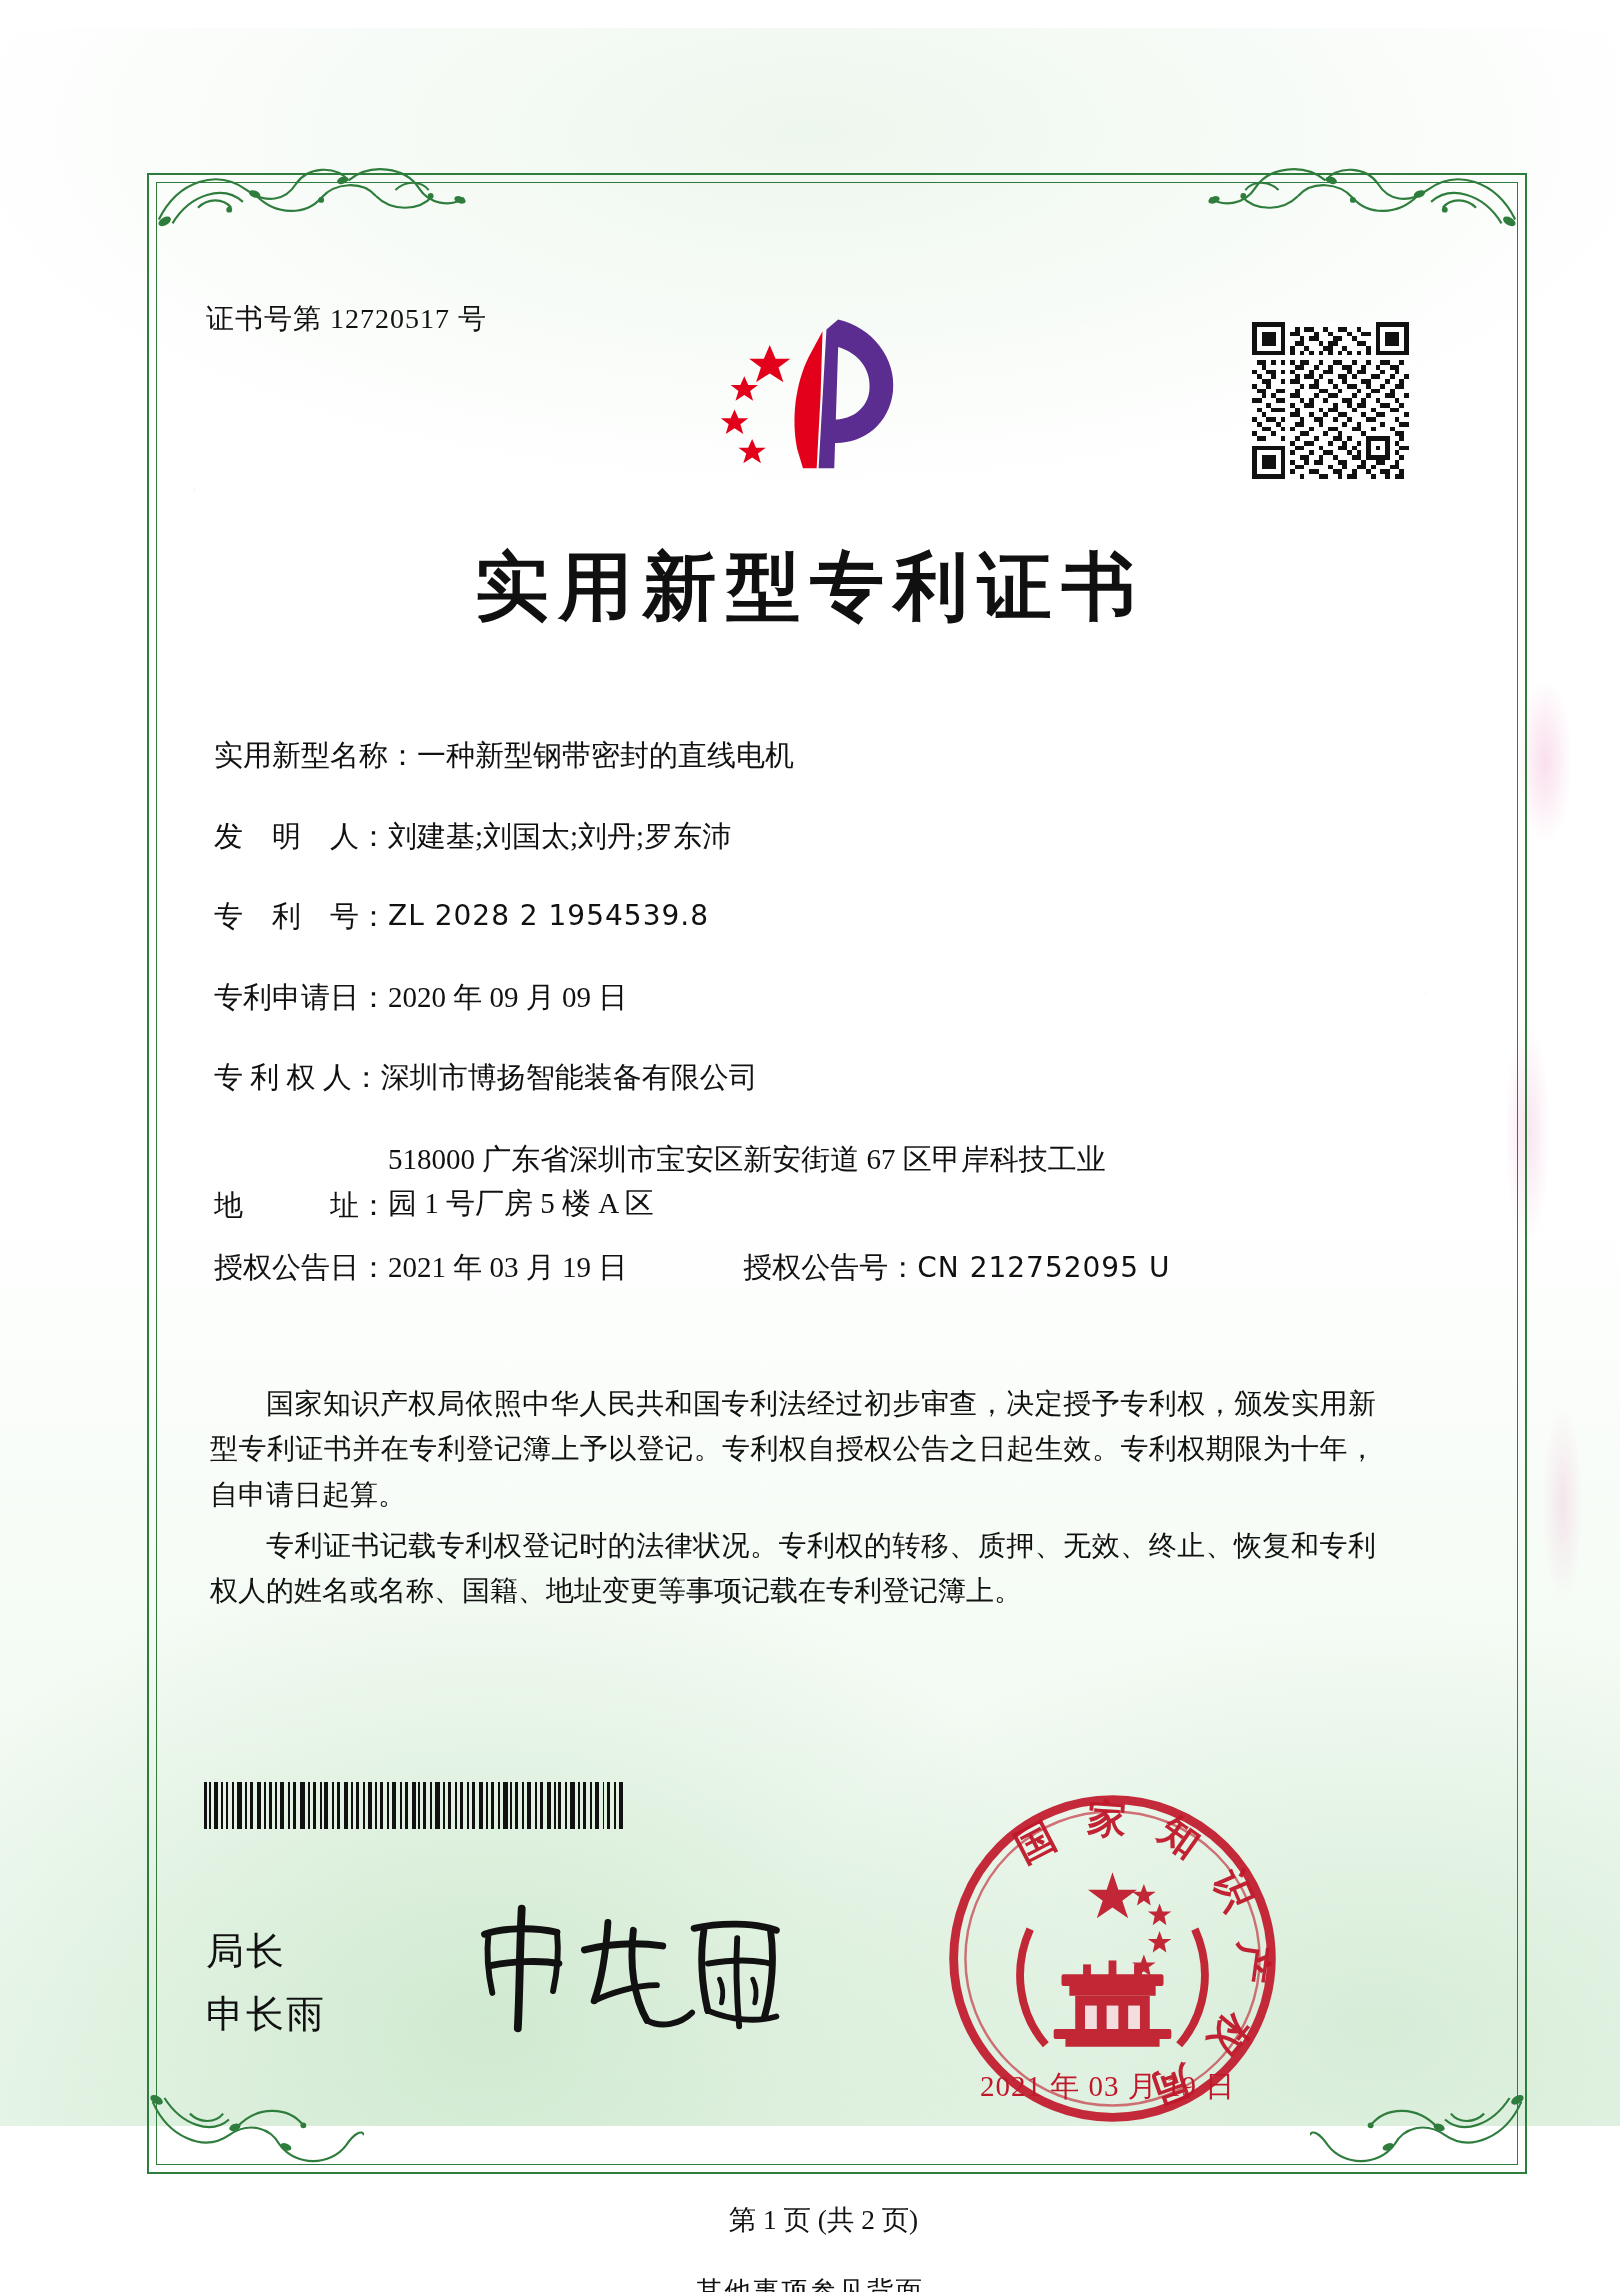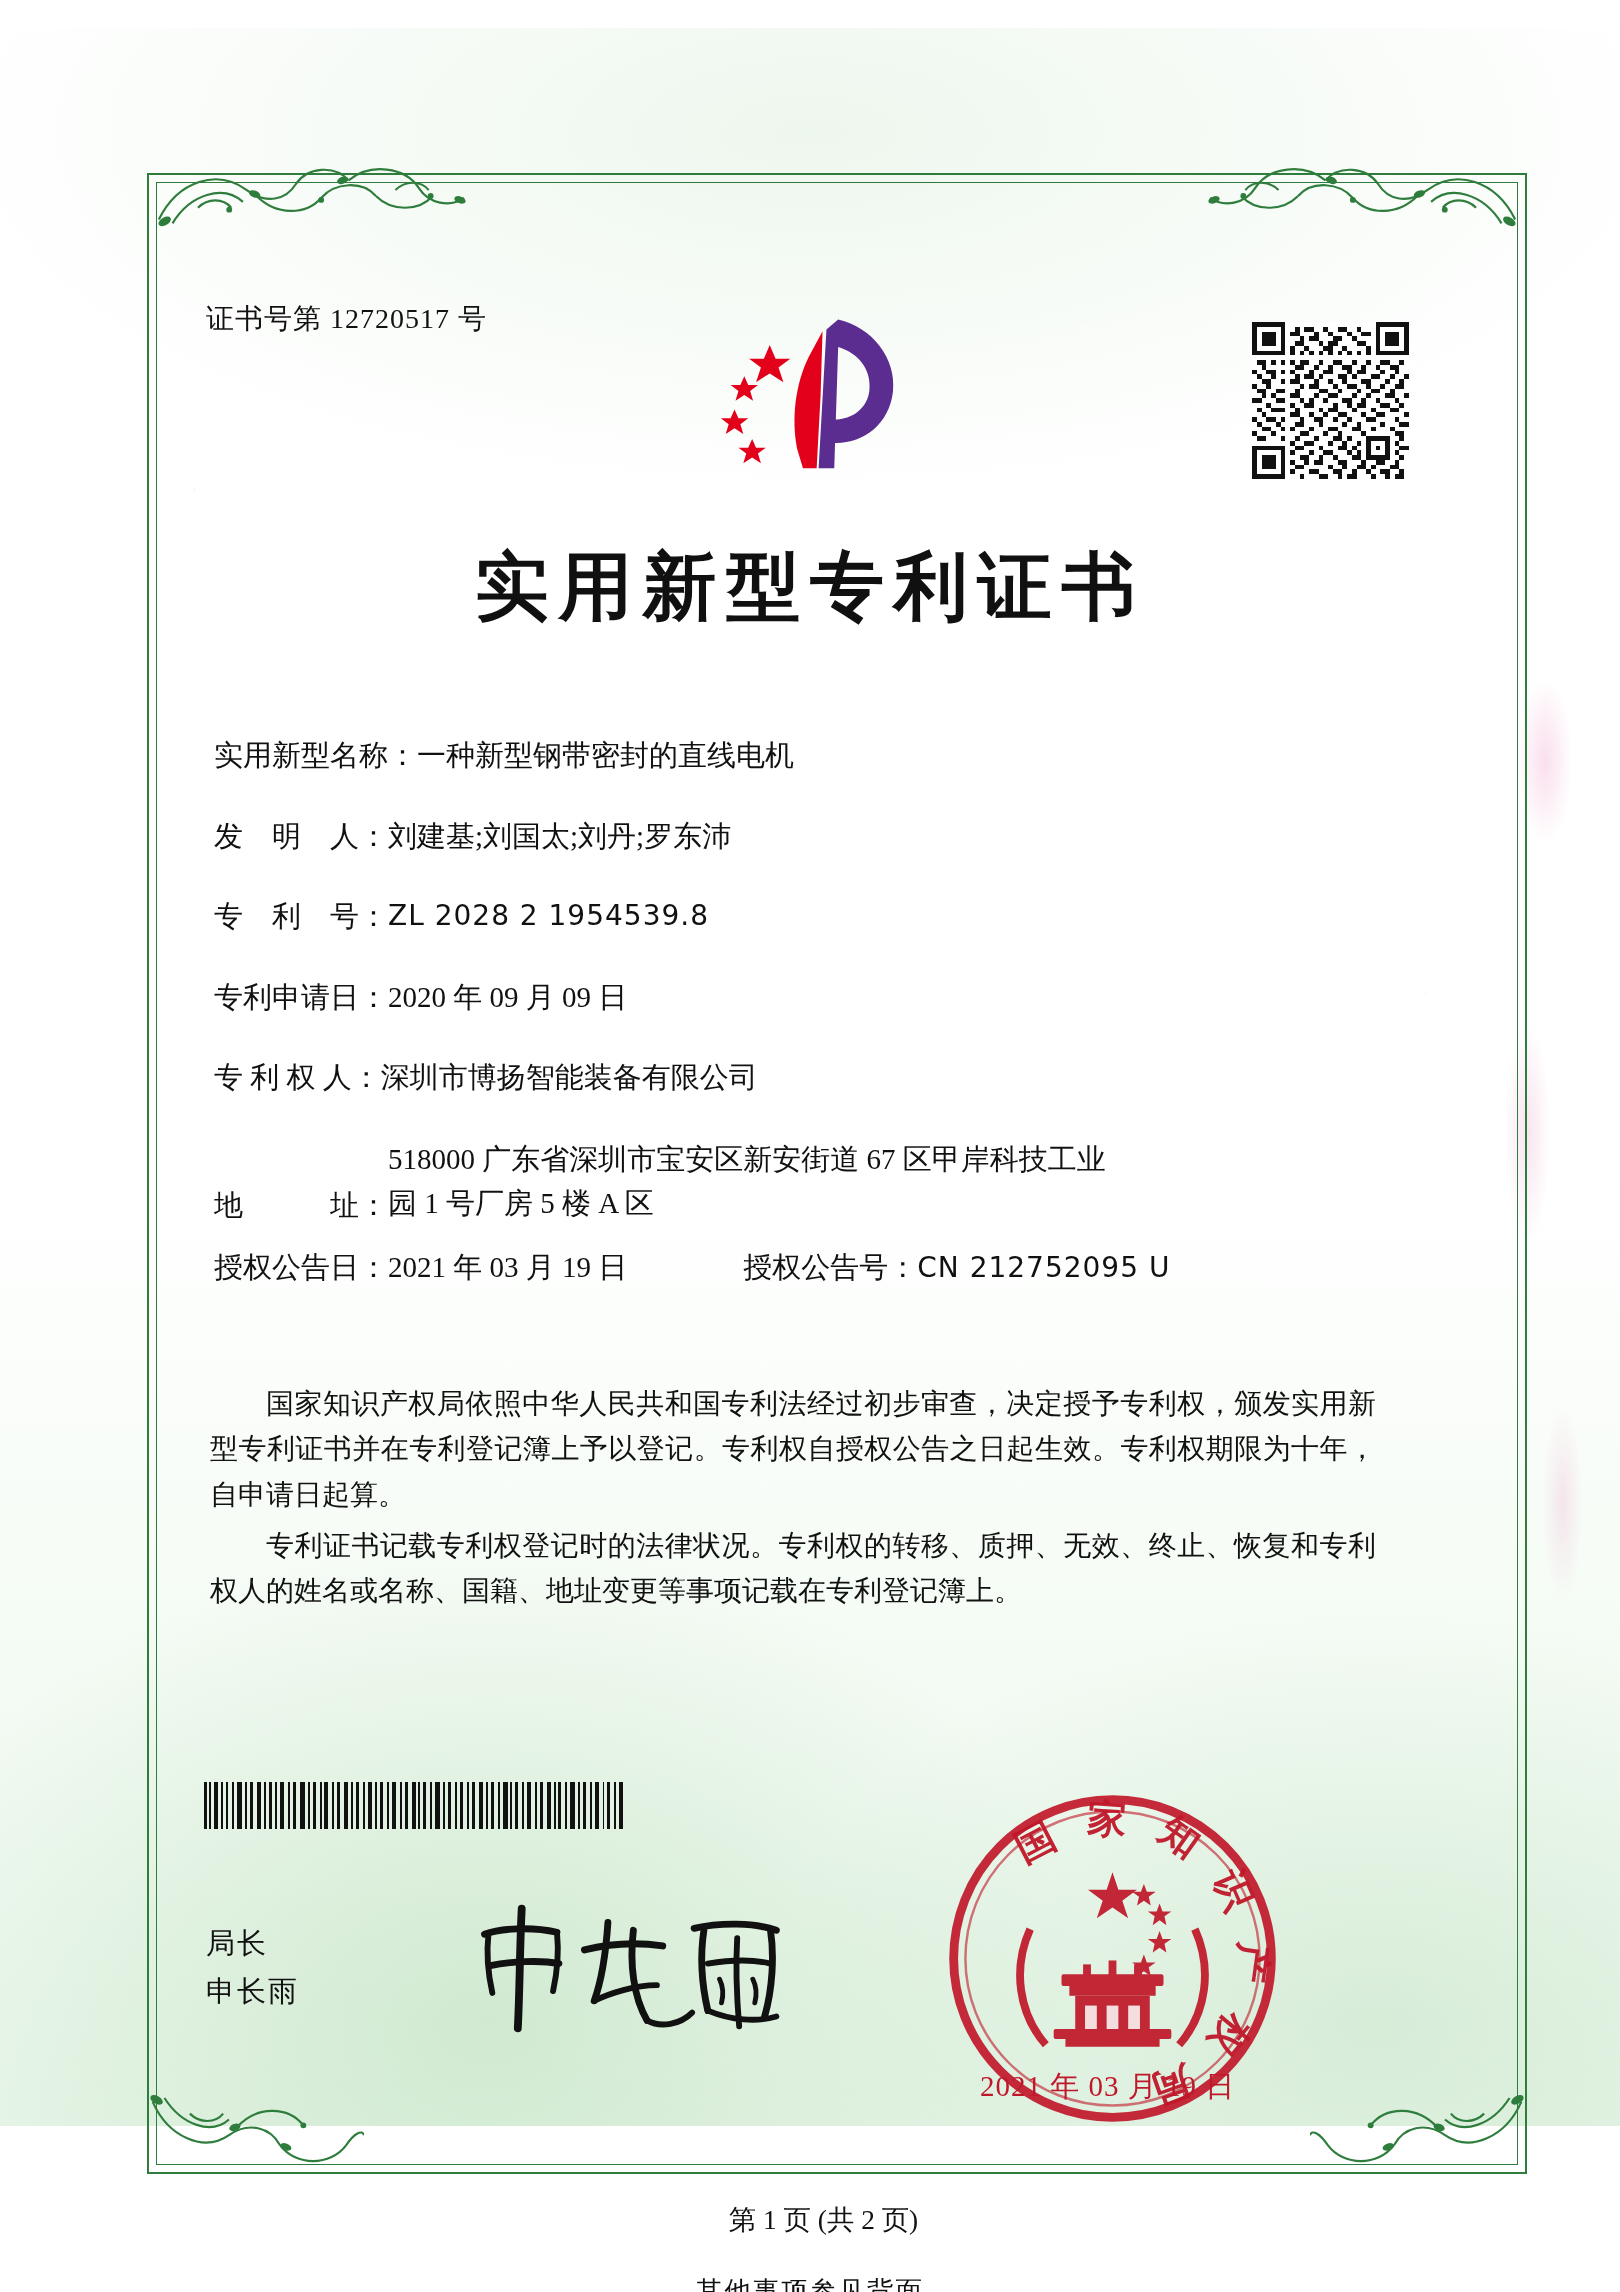--- a/index.html
+++ b/index.html
@@ -194,21 +194,21 @@
     top: 1754px;
     width: 423px;
     height: 47px;
   }
 
   
   .sig-labels {
     position: absolute;
     left: 206px;
     top: 1892px;
-    font-size: 29px;
+    font-size: 38px;
     line-height: 1.65;
     color: #111;
     letter-spacing: 2px;
   }
   .sig-script {
     position: absolute;
     left: 461px;
     top: 1867px;
     width: 333px;
     height: 147px;

